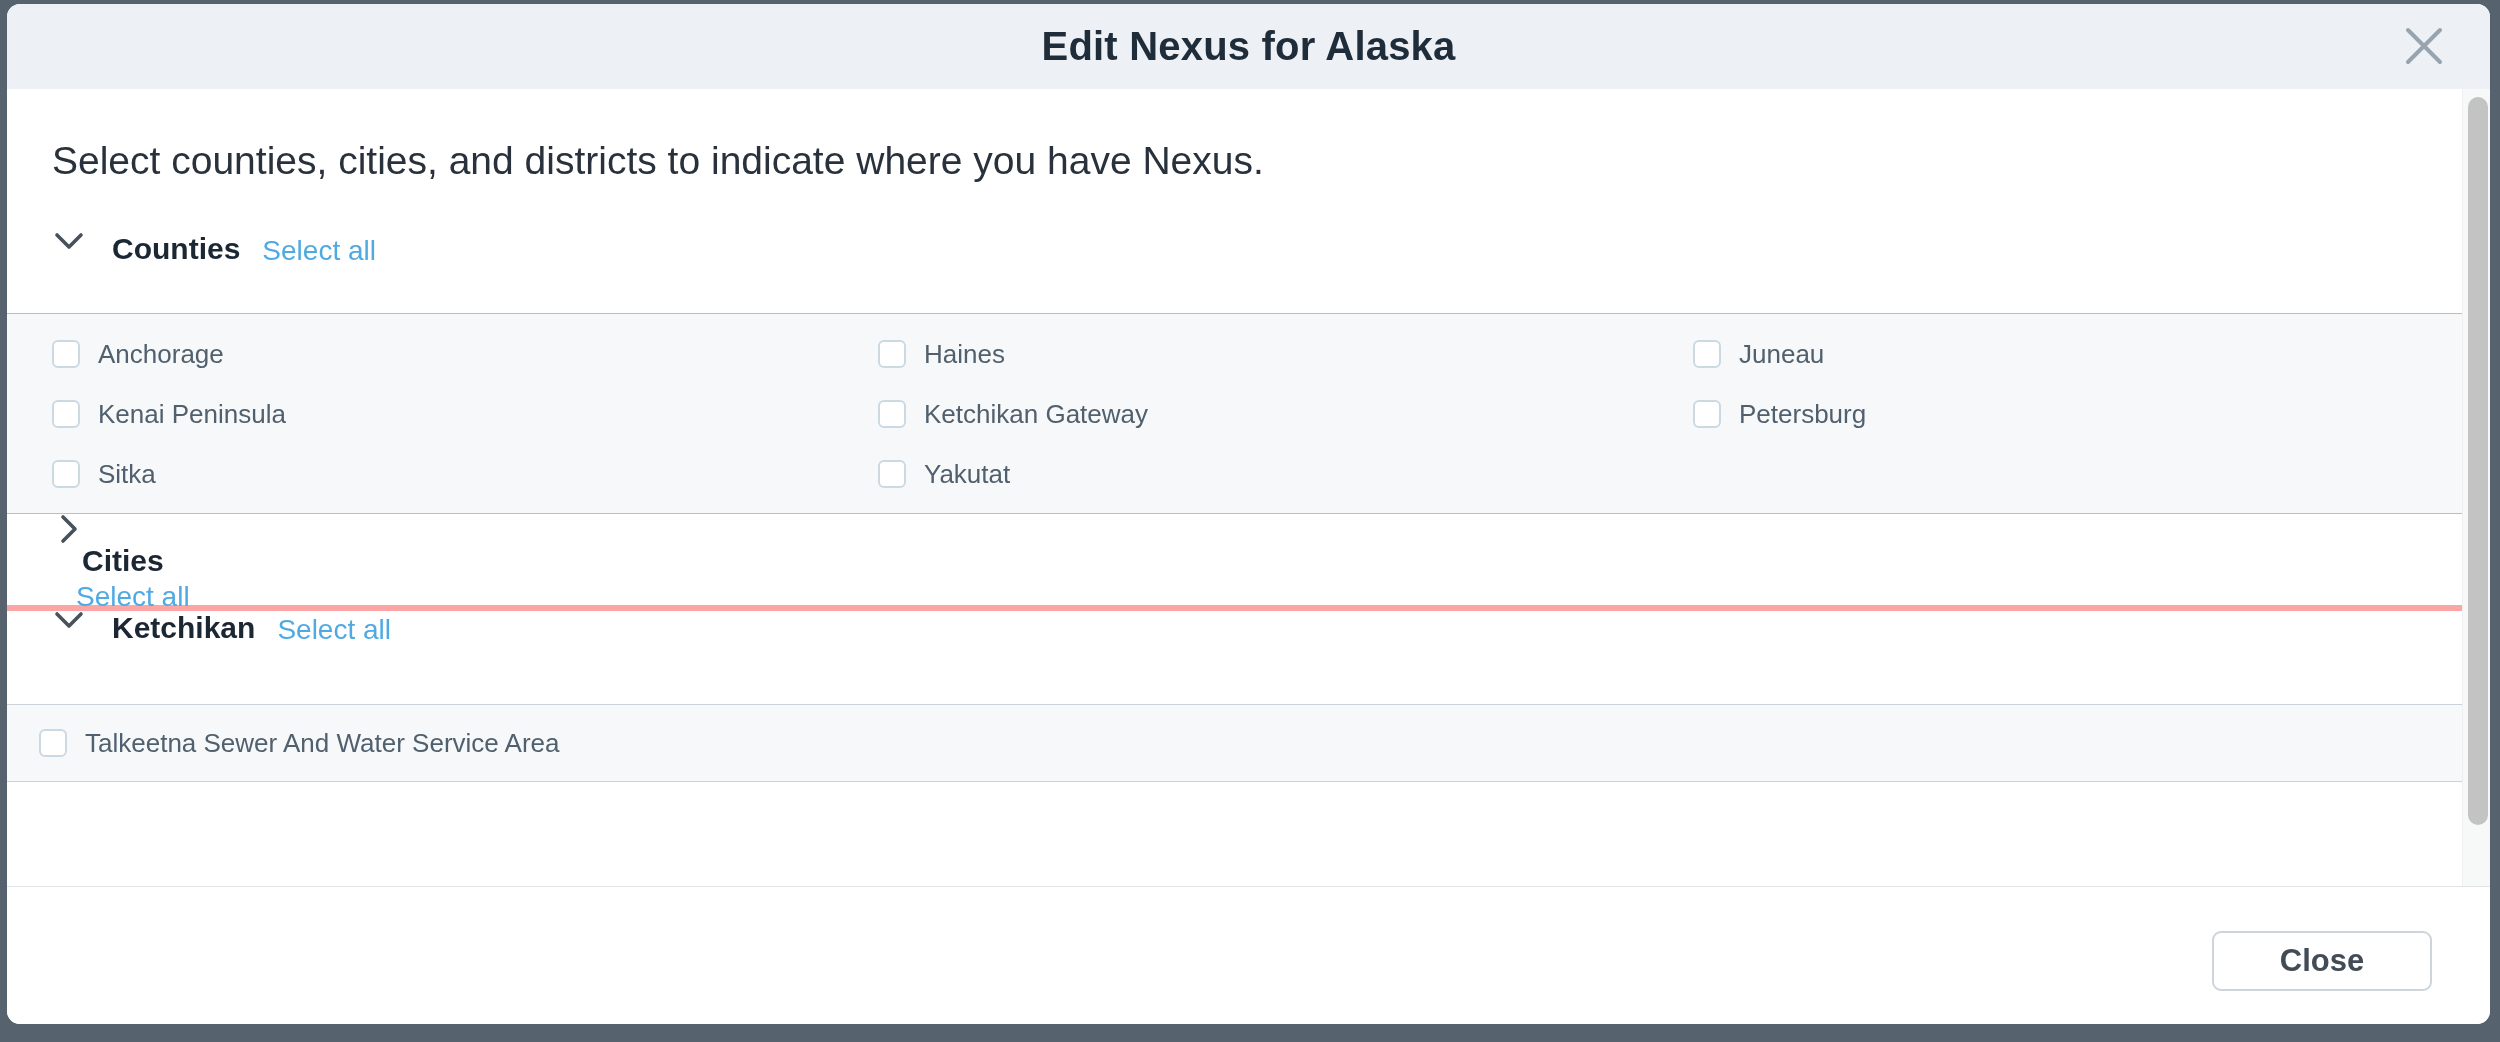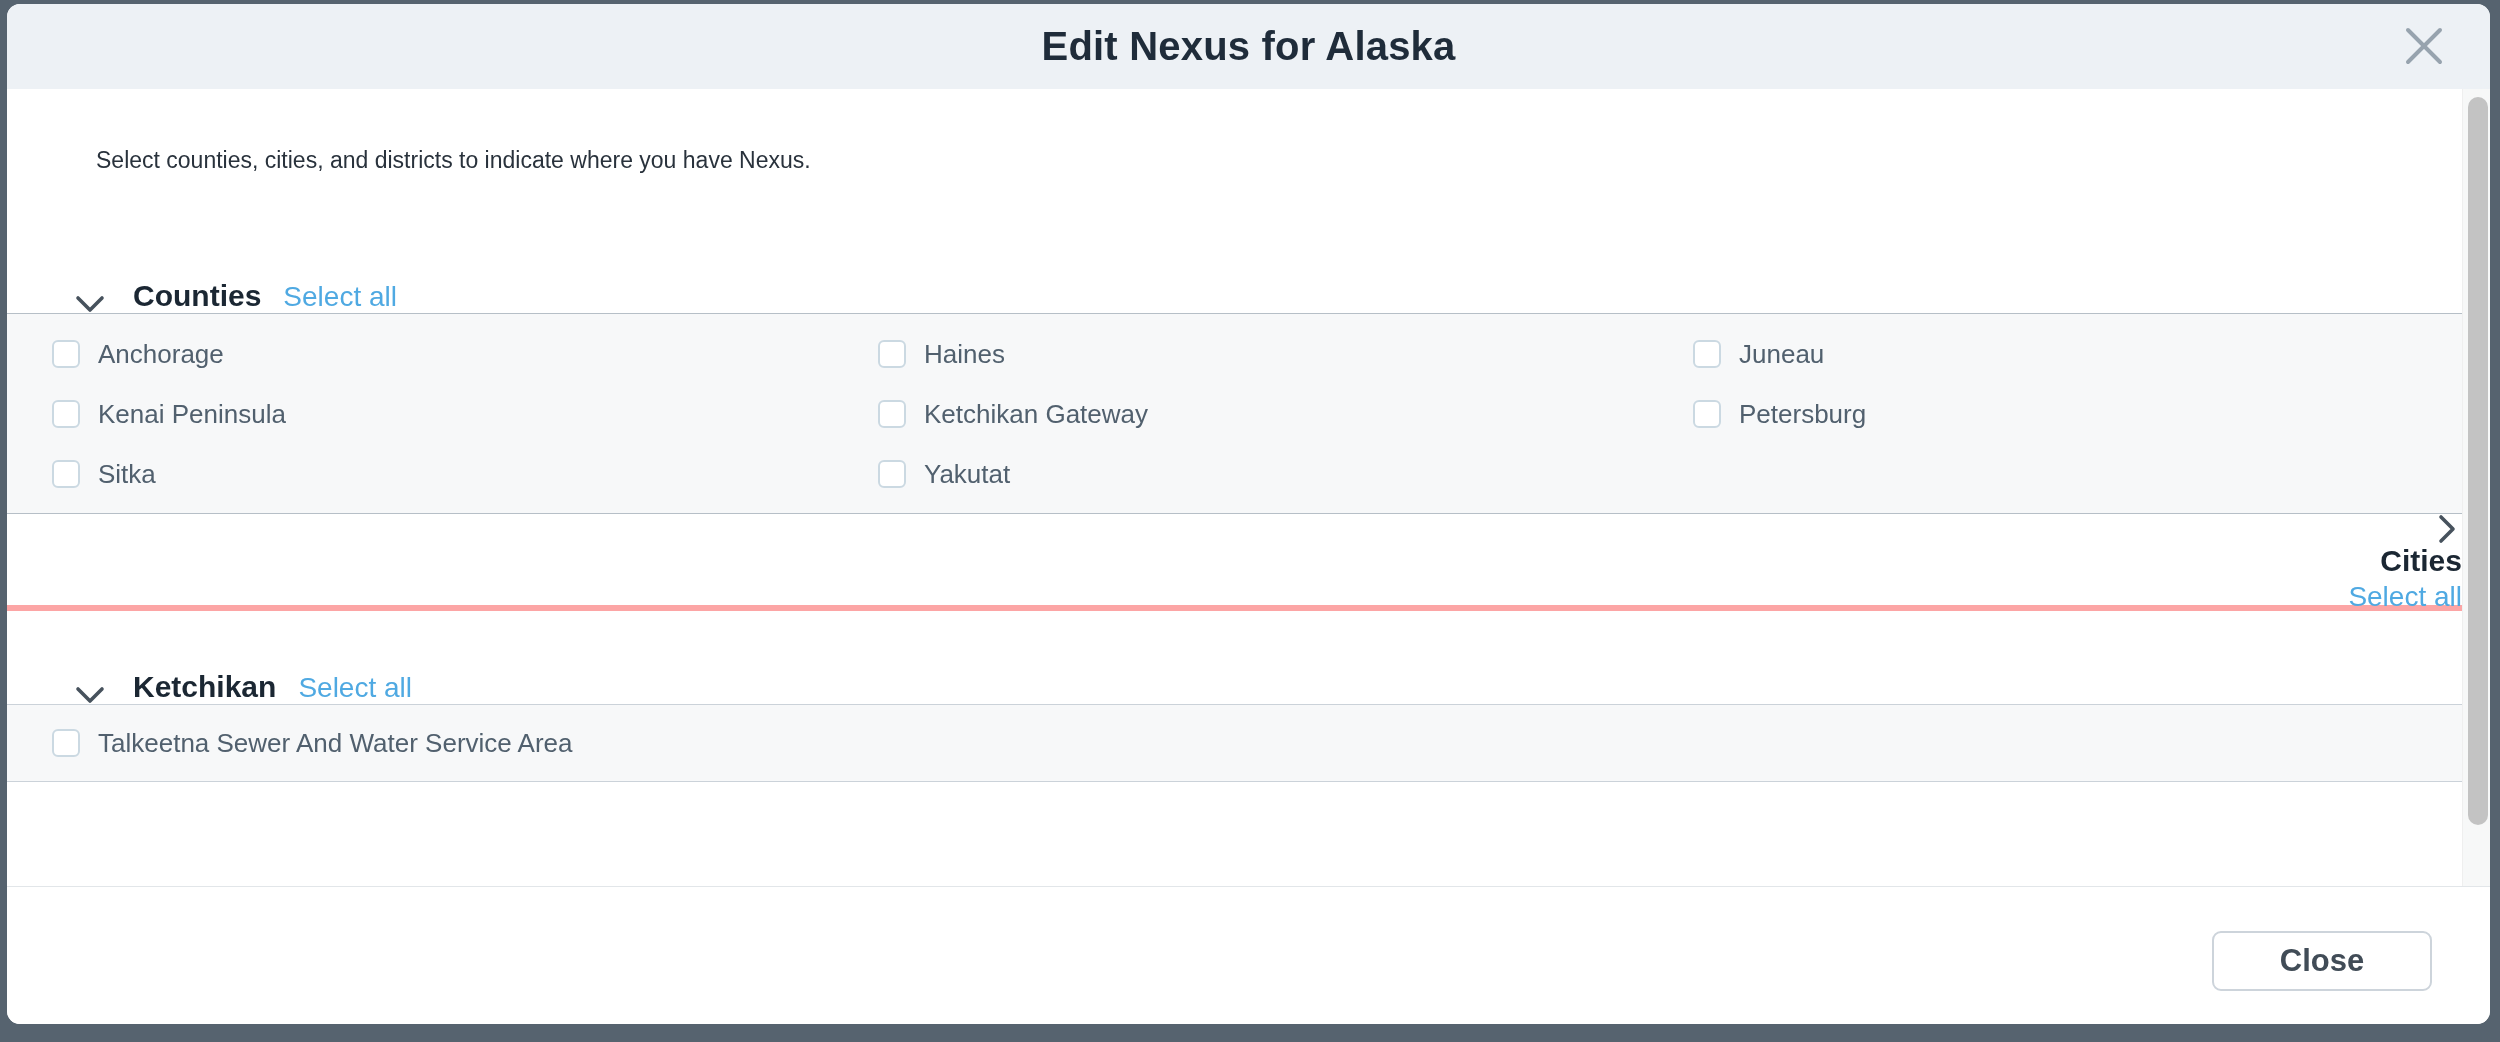--- a/index.html
+++ b/index.html
@@ -36,25 +36,25 @@
   
   .modal-body {
     height:797px; flex:0 0 797px;
     position:relative;
     background:#ffffff;
   }
   .scroll-content { margin-right:28px; }
   .intro-row {
     height:143px; display:flex; align-items:center;
     padding-left:45px;
-    font-size:23px; color:#29323C;margin-left:44px;
+    font-size:39px; color:#29323C;
   }
   .section-header {
-    display:flex; align-items:flex-end;
-    padding-left:68px; background:#ffffff;
+    display:flex; align-items:flex-start;
+    padding-left:47px; background:#ffffff;
   }
   .section-header.counties  { height:81px; }
   .section-header.cities    { height:97px; border-bottom:6px solid #fca5a5;flex-direction:column; }
   .section-header.districts { height:93px; }
   .chev { width:30px; display:flex; align-items:center; justify-content:center; cursor:pointer; }
   .section-label {
     margin-left:28px;
     font-size:30px; font-weight:700; color:#1B2733;
   }
   .select-all {
@@ -75,21 +75,21 @@
     background:#ffffff;
     border:2px solid #CBD9E2;
     border-radius:6px; cursor:pointer;
   }
   .item-label {
     margin-left:18px;
     font-size:26px; color:#51606E;
   }
   .district-row {
     height:78px; display:flex; align-items:center;
-    padding-left:45px;
+    padding-left:32px;
     background:#F7F8F9;
     border-top:1px solid #CBD2D9;
     border-bottom:1px solid #CBD2D9;
   }
   
   .scrollbar {
     position:absolute; top:0; right:0; bottom:0;
     width:28px; background:#F7F8F8;
     border-left:1px solid #EFEFEF;
   }

